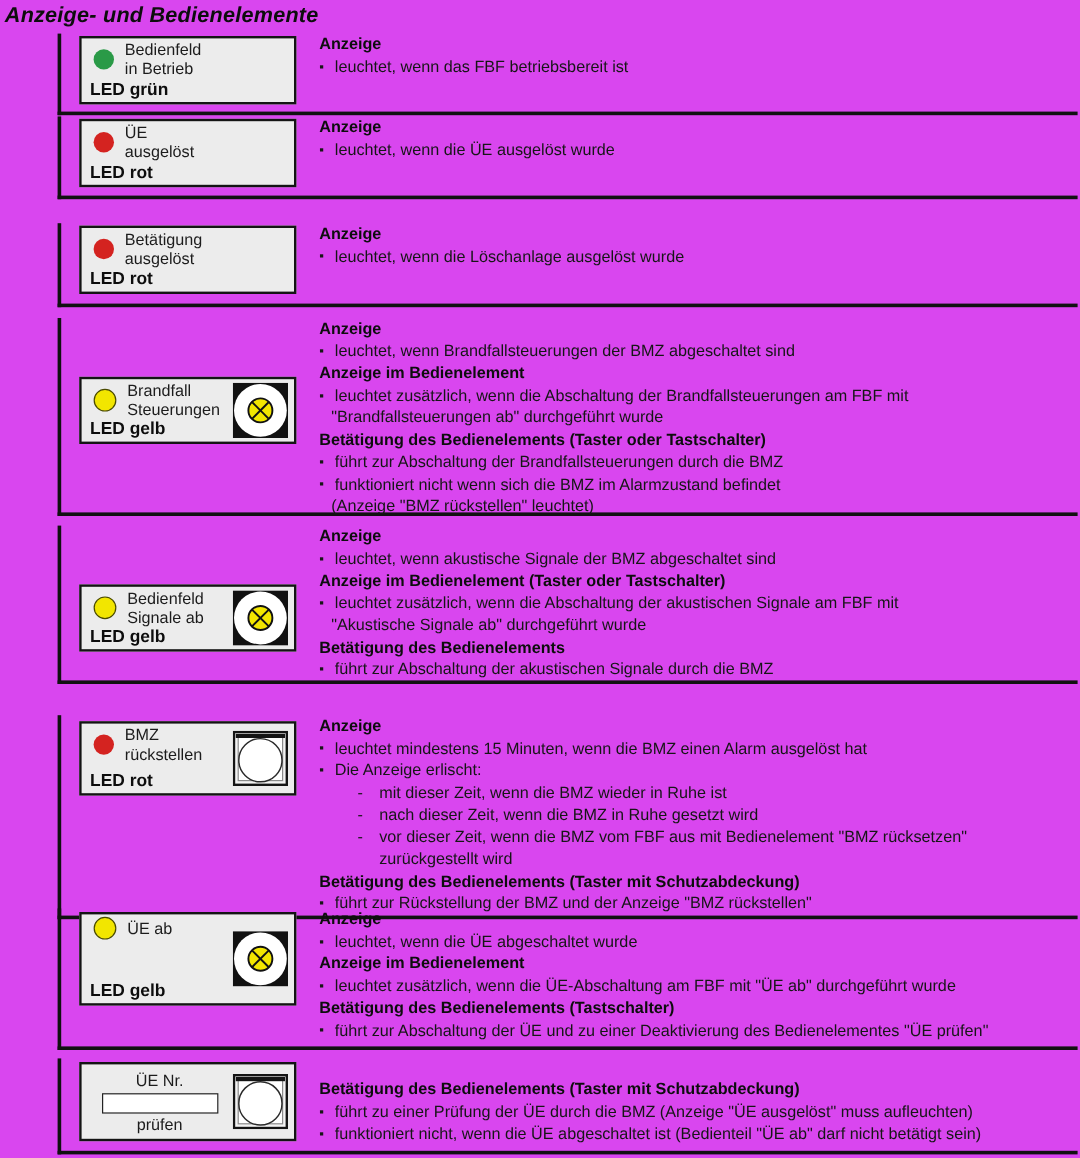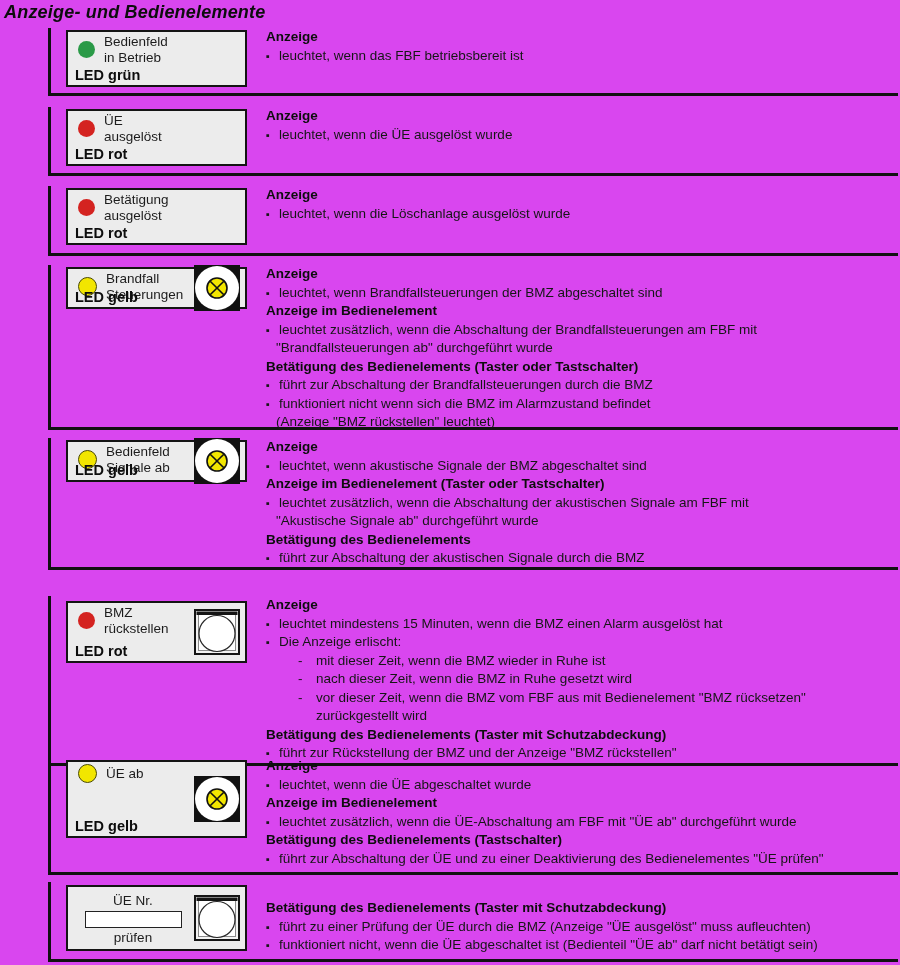--- a/index.html
+++ b/index.html
@@ -4,31 +4,31 @@
 <style>
   html,body{margin:0;padding:0;background:#fff;}
   .page{position:relative;width:900px;height:965px;background:#d946ef;
         font-family:"Liberation Sans",sans-serif;color:#161616;overflow:hidden;}
   .title{position:absolute;top:2px;left:4px;font-size:18px;font-weight:bold;
          font-style:italic;letter-spacing:.2px;color:#0d0d0d;margin:0;}
   
   .row{position:absolute;left:48px;width:850px;border-left:3px solid #111;
        border-bottom:3px solid #111;box-sizing:border-box;}
   .row:nth-of-type(1){top:28px;height:68px;}
-  .row:nth-of-type(2){top:107px;height:69px;}
+  .row:nth-of-type(2){top:97px;height:69px;}
   .row:nth-of-type(3){top:186px;height:70px;}
   .row:nth-of-type(4){top:265px;height:165px;}
   .row:nth-of-type(5){top:438px;height:132px;}
   .row:nth-of-type(6){top:596px;height:170px;}
   .row:nth-of-type(7){top:757px;height:118px;}
   .row:nth-of-type(8){top:882px;height:80px;}
   
   .panel{position:absolute;left:15px;top:2px;width:181px;height:57px;
          background:#ececec;border:2px solid #141414;box-sizing:border-box;}
-  .row:nth-of-type(4) .panel,.row:nth-of-type(5) .panel{height:42px;}
+  .row:nth-of-type(4) .panel,.row:nth-of-type(5) .panel{height:56px;margin-top:47px;}
   .row:nth-of-type(6) .panel{top:5px;height:62px;}
   .row:nth-of-type(7) .panel{top:3px;height:78px;}
   .row:nth-of-type(8) .panel{top:3px;height:66px;}
   .panel-body{display:flex;align-items:center;gap:9px;padding:2px 0 0 10px;}
   .led{width:17px;height:17px;border-radius:50%;flex:0 0 auto;}
   .led-green{background:#2a9a47;}
   .led-red{background:#d42320;}
   .led-yellow{background:#f2e600;border:1px solid #4a4a00;}
   .panel-label{font-size:13.5px;line-height:15.5px;color:#1c1c1c;}
   .led-caption{position:absolute;left:7px;bottom:2px;font-weight:bold;

